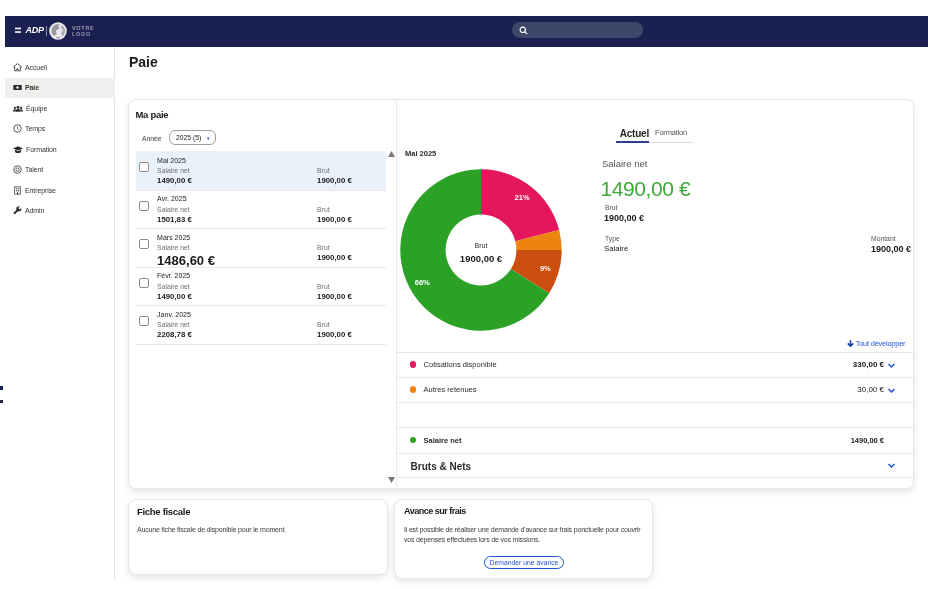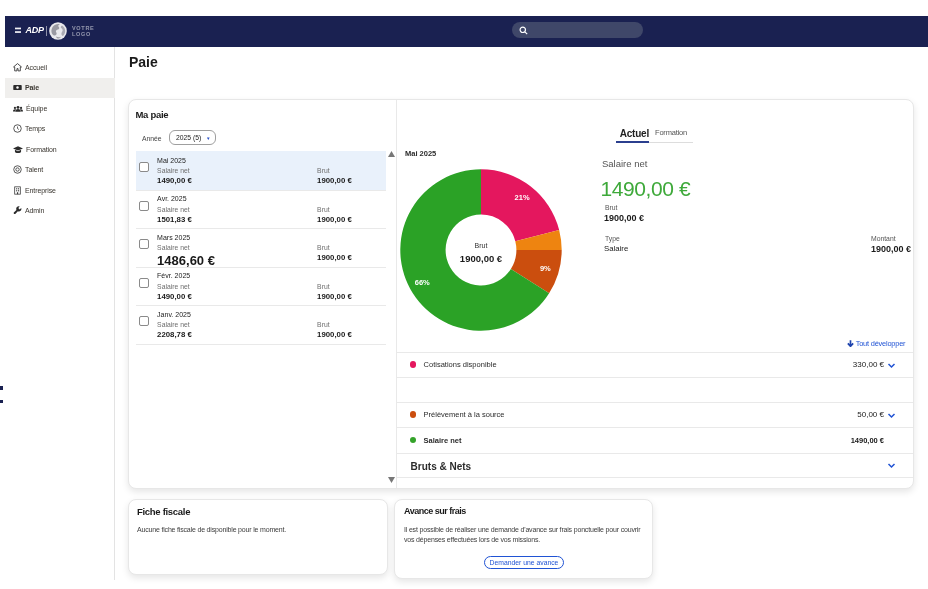--- a/index.html
+++ b/index.html
@@ -185,29 +185,29 @@
 
   <div class="abs blue" style="left:718px;top:238.5px;font-size:7.4px;letter-spacing:-0.2px">
     <svg width="7" height="7" viewBox="0 0 10 10" style="vertical-align:-1px">
         <path d="M5 0.5v7.5M1.2 4.8l3.8 4.2 3.8-4.2" stroke="#1e43ad" stroke-width="2.4" fill="none"></path>
       </svg>
     Tout développer</div>
 
   <div class="abs" style="left:0;top:252px;width:786px;height:25px">
     <div class="abs" style="left:280.6px;top:9.3px;width:6.4px;height:6.4px;border-radius:50%;background:#e4175e"></div>
     <div class="abs" style="left:294.6px;top:8.0px;font-size:7.5px;font-weight:normal;color:#2b2b2b">Cotisations disponible</div>
-    <div class="abs" style="right:31px;top:8.0px;font-size:8px;font-weight:normal;color:#1a1a1a">330,00 €</div>
+    <div class="abs" style="right:31px;top:8.0px;font-size:8px;font-weight:bold;color:#1a1a1a">330,00 €</div>
     <svg class="chev" style="left:758px;top:8.5px" width="9" height="9" viewBox="0 0 9 9">
         <path d="M1.5 3l3 3 3-3" stroke="#2053d4" stroke-width="1.5" fill="none"></path>
       </svg>
   </div>
-  <div class="abs" style="left:0;top:302px;width:786px;height:25px">
-    <div class="abs" style="left:280.6px;top:9.3px;width:6.4px;height:6.4px;border-radius:50%;background:#cb4e0e"></div>
-    <div class="abs" style="left:294.6px;top:8.0px;font-size:7.5px;font-weight:normal;color:#2b2b2b">Prélèvement à la source</div>
-    <div class="abs" style="right:31px;top:8.0px;font-size:8px;font-weight:normal;color:#1a1a1a">50,00 €</div>
+  <div class="abs" style="left:0;top:277px;width:786px;height:25px">
+    <div class="abs" style="left:280.6px;top:9.3px;width:6.4px;height:6.4px;border-radius:50%;background:#ee8410"></div>
+    <div class="abs" style="left:294.6px;top:8.0px;font-size:7.5px;font-weight:normal;color:#2b2b2b">Autres retenues</div>
+    <div class="abs" style="right:31px;top:8.0px;font-size:8px;font-weight:normal;color:#1a1a1a">30,00 €</div>
     <svg class="chev" style="left:758px;top:8.5px" width="9" height="9" viewBox="0 0 9 9">
         <path d="M1.5 3l3 3 3-3" stroke="#2053d4" stroke-width="1.5" fill="none"></path>
       </svg>
   </div>
   <div class="abs" style="left:0;top:327px;width:786px;height:26px">
     <div class="abs" style="left:280.6px;top:10.05px;width:6.4px;height:6.4px;border-radius:50%;background:#34a32a"></div>
     <div class="abs" style="left:294.6px;top:8.75px;font-size:7.5px;font-weight:bold;color:#2b2b2b">Salaire net</div>
     <div class="abs" style="right:31px;top:8.75px;font-size:7.5px;font-weight:bold;color:#1a1a1a">1490,00 €</div>
 
   </div>

